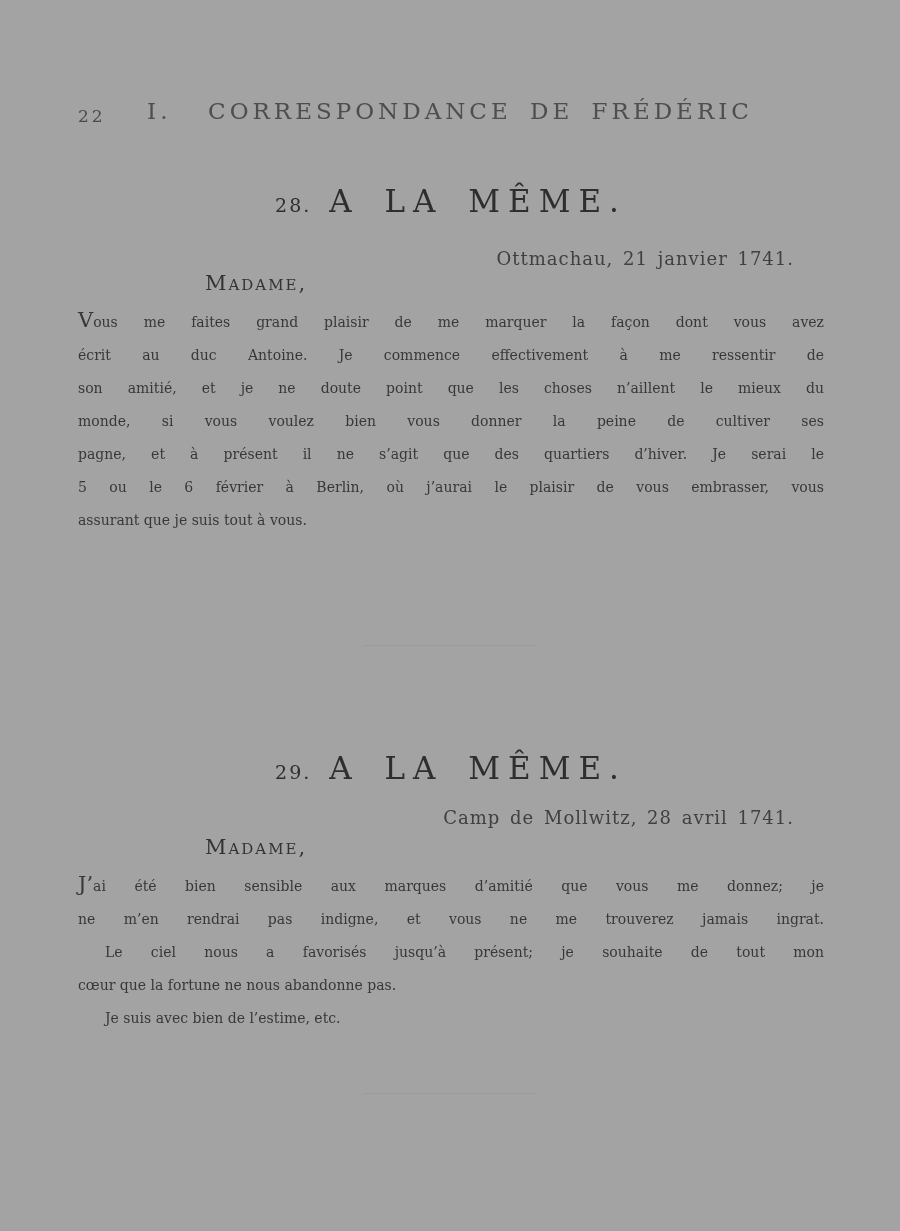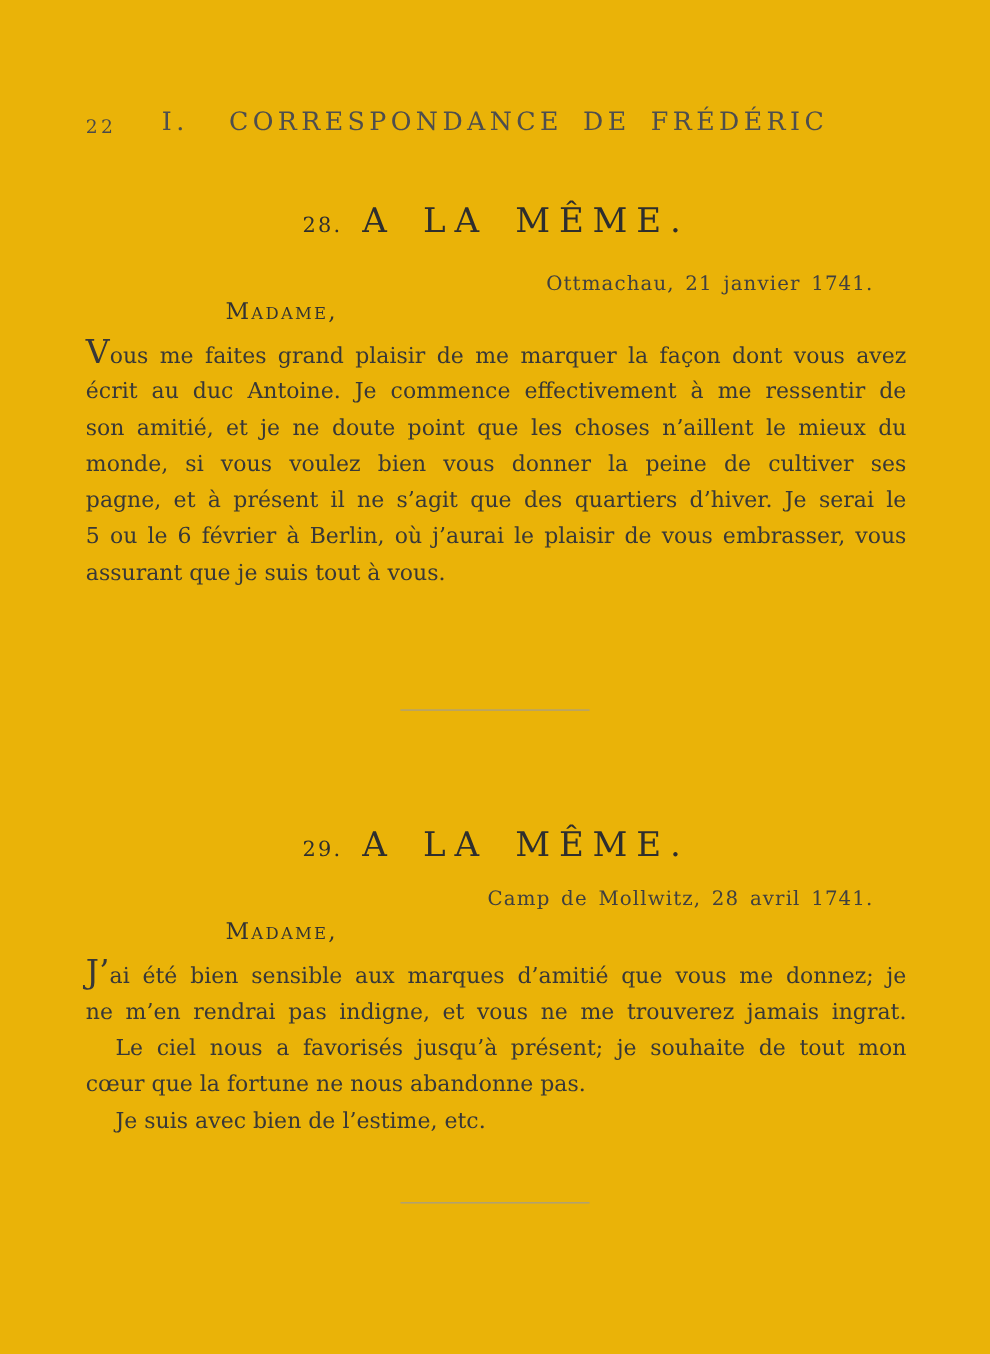--- a/index.html
+++ b/index.html
@@ -1,21 +1,21 @@
 <!DOCTYPE html>
 <html><head>
 <meta charset="utf-8">
 <style>
   html, body { margin: 0; padding: 0; background: #e8e8e2; }
 
   .page {
     position: relative;
     width: 900px;
     height: 1231px;
-    background: #eab308;
+    background: #a3a3a3;
     font-family: "DejaVu Serif", serif;
     color: #3a3a3a;
     overflow: hidden;
     margin: 0 auto;
   }
 
   
   .page-number {
     position: absolute;
     top: 106px;
@@ -83,21 +83,21 @@
     font-variant: small-caps;
     font-size: 21px;
     line-height: 22px;
     letter-spacing: 2px;
     color: #333333;
   }
   #letter-29 .salutation { margin-top: 8px; }
 
   .body-text {
     margin-top: 12px;
-    font-size: 20px;
+    font-size: 14px;
     line-height: 33px;
     color: #383838;
   }
   .line { height: 33px; }
   .just {
     text-align: justify;
     text-align-last: justify;
   }
   .indent { padding-left: 27px; }
   .first-line::first-letter {

